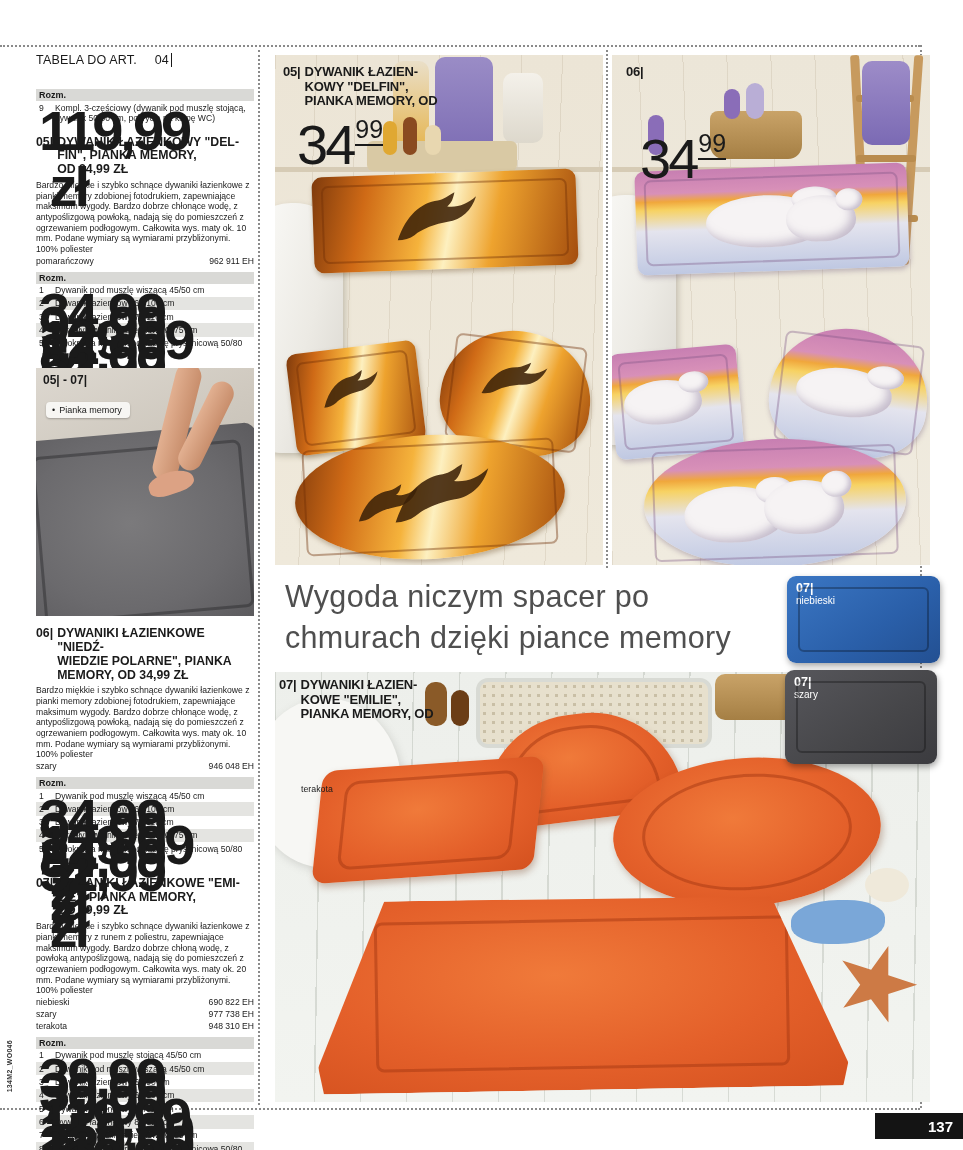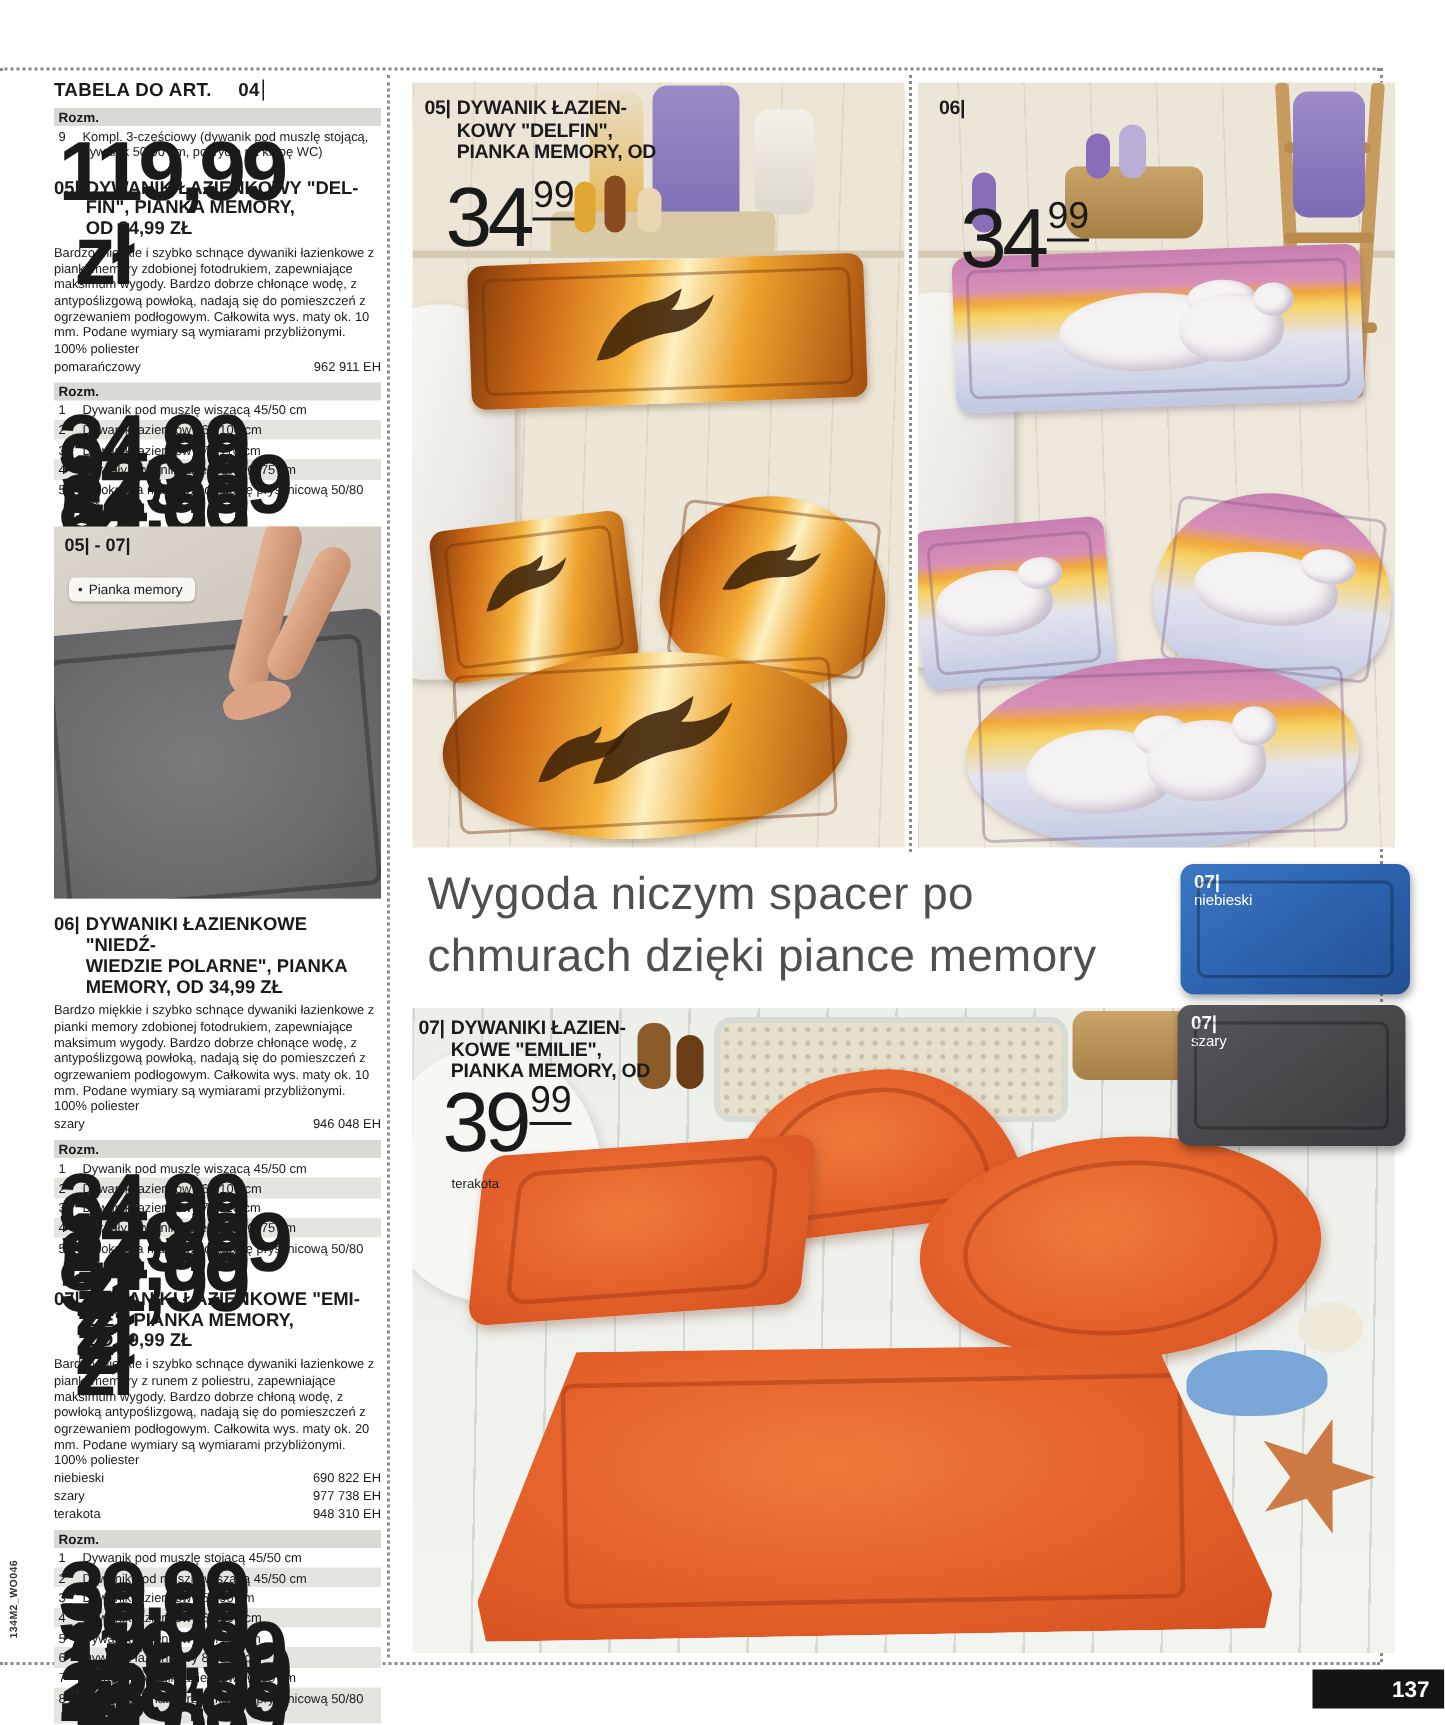--- a/index.html
+++ b/index.html
@@ -6,21 +6,21 @@
   .page{position:relative;width:963px;height:1150px;background:#fff;overflow:hidden;
         font-family:"Liberation Sans",sans-serif;color:#1a1a1a;}
   .pre{white-space:pre-line;}
 
   
   .dot-h{position:absolute;border-top:2px dotted #8a8a8a;height:0;}
   .dot-v{position:absolute;border-left:2px dotted #8a8a8a;width:0;}
 
   
   .leftcol{position:absolute;left:36px;top:53px;width:218px;}
-  .t4-title{font-weight:700;font-size:12.5px;letter-spacing:.2px;margin-bottom:5px;}
+  .t4-title{font-weight:400;font-size:12.5px;letter-spacing:.2px;margin-bottom:22px;}
   .t4-title .art{margin-left:14px;}
   .bar{border-right:1px solid #1a1a1a;padding-right:2px;}
   .thead{background:#d9d9d6;font-weight:700;font-size:9px;padding:1px 3px;margin-top:5px;}
   .trow{display:flex;align-items:flex-start;padding:1.5px 3px;font-size:8.6px;line-height:1.2;}
   .trow.alt{background:#e4e4e1;}
   .trow .no{width:16px;flex:none;}
   .trow .desc{flex:1;padding-right:4px;}
   .trow .price{flex:none;width:48px;text-align:right;font-weight:700;}
   .sec-head{display:flex;gap:4px;font-weight:700;font-size:12.3px;line-height:1.12;margin:11px 0 3px;}
   .sec-num{flex:none;}
@@ -390,23 +390,20 @@
     <div class="omat" style="left:42px;top:92px;width:222px;height:112px;transform:rotate(-4deg) skewX(-10deg);"></div>
     <div class="omat" style="left:338px;top:86px;width:268px;height:148px;border-radius:50%;transform:rotate(-4deg);"></div>
     <div class="omat" style="left:42px;top:226px;width:530px;height:192px;transform:rotate(-1deg);clip-path:polygon(13% 0%,86% 1%,100% 88%,99% 100%,1% 100%,0% 86%);border-radius:8px;"></div>
 
     <div class="overlay" style="left:4px;top:6px;">
       <span>07|</span>
       <span class="pre">DYWANIKI ŁAZIEN-
 KOWE "EMILIE",
 PIANKA MEMORY, OD</span>
     </div>
-    <div class="price" style="left:20px;top:48px;">
-      <span>39</span><span class="gr">99</span>
-    </div>
     <div class="mini-label" style="left:26px;top:112px;">terakota</div>
   </div>
 
   <div class="swatch sw-blue">
     <span class="sw-num">07|</span>
     <span class="sw-lab">niebieski</span>
   </div>
   <div class="swatch sw-gray">
     <span class="sw-num">07|</span>
     <span class="sw-lab">szary</span>

